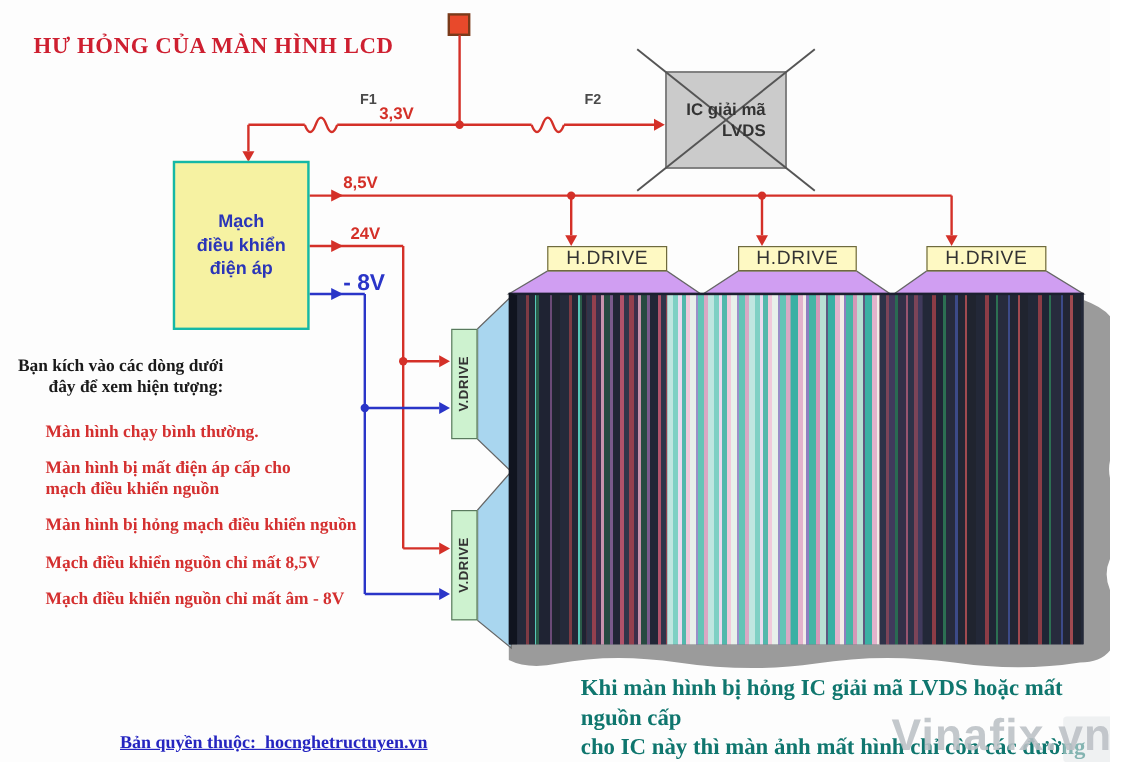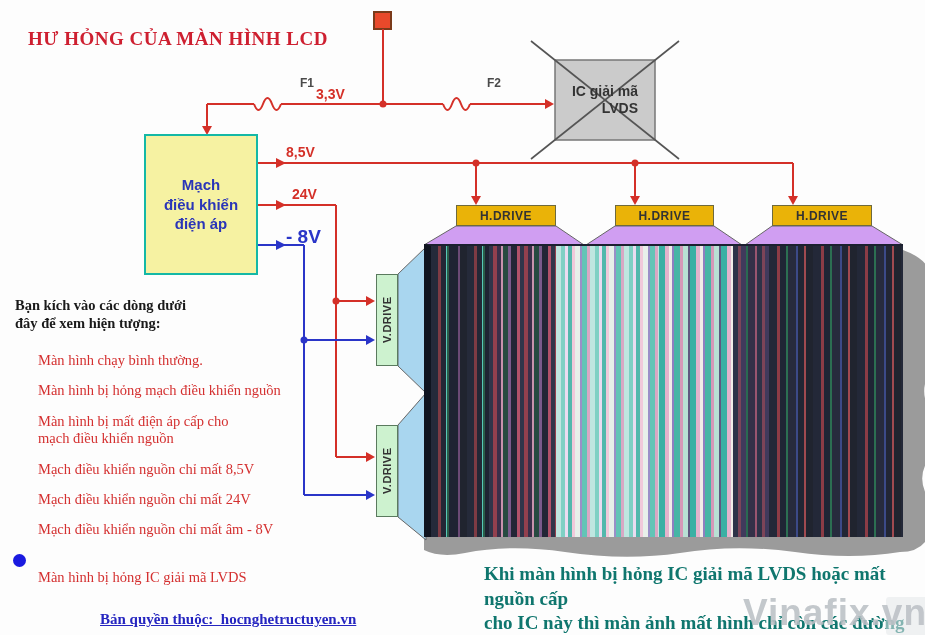--- a/index.html
+++ b/index.html
@@ -23,48 +23,48 @@
     background:#f6f2a2;border:2px solid #14b8a6;box-sizing:border-box;
     display:flex;align-items:center;justify-content:center;text-align:center;
     font-size:15px;font-weight:bold;color:#2a35b8;white-space:pre-line;line-height:1.3;
   }
   .lvds-box{
     left:555px;top:60px;width:100px;height:80px;
     display:flex;align-items:center;justify-content:center;text-align:right;
     font-size:14px;font-weight:600;color:#333;white-space:pre-line;line-height:1.25;
   }
   .hdrive{
-    top:205px;height:21px;background:#eab308;border:1px solid #6e6a3e;box-sizing:border-box;
+    top:205px;height:21px;background:#fef9c3;border:1px solid #6e6a3e;box-sizing:border-box;
     display:flex;align-items:center;justify-content:center;
-    font-size:12px;font-weight:bold;color:#333;letter-spacing:.5px;
+    font-size:16px;font-weight:normal;color:#333;letter-spacing:.5px;
   }
   .vdrive{
     left:376px;width:22px;height:92px;background:#cdf2cf;border:1px solid #5a7a5e;box-sizing:border-box;
     display:flex;align-items:center;justify-content:center;
     font-size:11px;font-weight:bold;color:#333;letter-spacing:.5px;
     writing-mode:vertical-rl;transform:rotate(180deg);
   }
   .screen{
     left:424px;top:244px;width:479px;height:293px;box-sizing:border-box;
     border-left:7px solid #10141f;border-top:2px solid #1c2030;background:#20242f;
   }
   .seg{position:absolute;top:0;height:100%;}
   .seg-a{left:0;width:58px;background:repeating-linear-gradient(90deg,#252a3a 0 7px,#7e3b44 7px 10px,#232736 10px 15px,#57c8b8 15px 16px,#2b5c49 16px 18px,#1f2333 18px 27px,#6b4a76 27px 29px,#20242f 29px 36px);}
   .seg-b{left:58px;width:67px;background:repeating-linear-gradient(90deg,#30354a 0 4px,#93404e 4px 8px,#3a2f4a 8px 12px,#c893ad 12px 14px,#274a41 14px 19px,#7a5a8c 19px 22px,#222636 22px 28px,#b0526a 28px 31px);}
   .seg-c{left:125px;width:103px;background:repeating-linear-gradient(90deg,#bfe6e0 0 5px,#7fd0c4 5px 9px,#eadcf0 9px 12px,#52b8ac 12px 16px,#f0c9da 16px 19px,#e8f0ea 19px 24px,#9a8fc8 24px 26px,#63c4b6 26px 31px,#d8a8c4 31px 34px);}
   .seg-d{left:228px;width:74px;background:repeating-linear-gradient(90deg,#3ab0a4 0 6px,#e3b3cc 6px 10px,#f2ede8 10px 13px,#8e7fc0 13px 15px,#46b5a5 15px 21px,#d598b8 21px 24px,#b8e0d4 24px 29px,#5f5880 29px 31px);}
   .seg-e{left:302px;width:36px;background:repeating-linear-gradient(90deg,#2e3248 0 5px,#7c4458 5px 8px,#403a5c 8px 13px,#2a6a52 13px 15px,#343048 15px 22px,#9a5570 22px 24px);}
   .seg-f{left:338px;width:134px;background:repeating-linear-gradient(90deg,#232838 0 8px,#8c3c46 8px 11px,#1f2535 11px 17px,#2c6f52 17px 19px,#272b3d 19px 27px,#3c4a88 27px 29px,#222634 29px 35px,#a04a50 35px 37px,#20242f 37px 44px);}
   .menu-header{
     left:15px;top:296px;font-family:"Liberation Serif",serif;font-weight:bold;
-    font-size:14.5px;color:#1a1a1a;white-space:pre-line;line-height:1.25;
+    font-size:14.5px;color:#1a1a1a;white-space:pre-line;line-height:1.25;text-align:right;
   }
   .menu{left:38px;top:352px;width:330px;}
   .menu-item{
-    position:relative;font-family:"Liberation Serif",serif;font-weight:normal;
+    position:relative;font-family:"Liberation Serif",serif;font-weight:bold;
     font-size:14.5px;color:#d43030;white-space:pre-line;line-height:1.2;
     margin-bottom:13px;cursor:pointer;
   }
   .bullet{
     position:absolute;left:-25px;top:2px;width:13px;height:13px;border-radius:50%;
     background:#1a1ae0;
   }
   .note{
     left:484px;top:562px;width:440px;font-family:Liberation Serif, serif;
     font-weight:bold;font-size:19px;color:#0f766e;white-space:pre-line;line-height:1.3;
@@ -196,29 +196,25 @@
   <div class="abs lbl lbl-fuse" style="left:447px;top:76px;">F2</div>
   <div class="abs lbl lbl-red" style="left:316px;top:86px;">3,3V</div>
   <div class="abs lbl lbl-red" style="left:286px;top:144px;">8,5V</div>
   <div class="abs lbl lbl-red" style="left:292px;top:186px;">24V</div>
   <div class="abs lbl lbl-blue" style="left:286px;top:226px;">- 8V</div>
 
   <div class="abs menu-header">Bạn kích vào các dòng dưới
 đây để xem hiện tượng:</div>
   <div class="abs menu">
     <div class="menu-item">Màn hình chạy bình thường.</div>
-    <div class="menu-item">Màn hình bị hỏng mạch điều khiển nguồn</div>
     <div class="menu-item">Màn hình bị mất điện áp cấp cho
 mạch điều khiển nguồn</div>
+    <div class="menu-item">Màn hình bị hỏng mạch điều khiển nguồn</div>
     <div class="menu-item">Mạch điều khiển nguồn chỉ mất 8,5V</div>
-    <div class="menu-item">Mạch điều khiển nguồn chỉ mất 24V</div>
     <div class="menu-item">Mạch điều khiển nguồn chỉ mất âm - 8V</div>
-    <div class="menu-item">
-      <span class="bullet"></span><span>Màn hình bị hỏng IC giải mã LVDS</span>
-    </div>
   </div>
 
   <div class="abs note">Khi màn hình bị hỏng IC giải mã LVDS hoặc mất nguồn cấp
 cho IC này thì màn ảnh mất hình chỉ còn các đường kẻ xanh đỏ
 dọc màn hình.</div>
 
   <div class="abs copyright">Bản quyền thuộc:  hocnghetructuyen.vn</div>
 
   <div class="abs wm-box"></div>
   <div class="abs watermark">Vinafix.vn</div>

